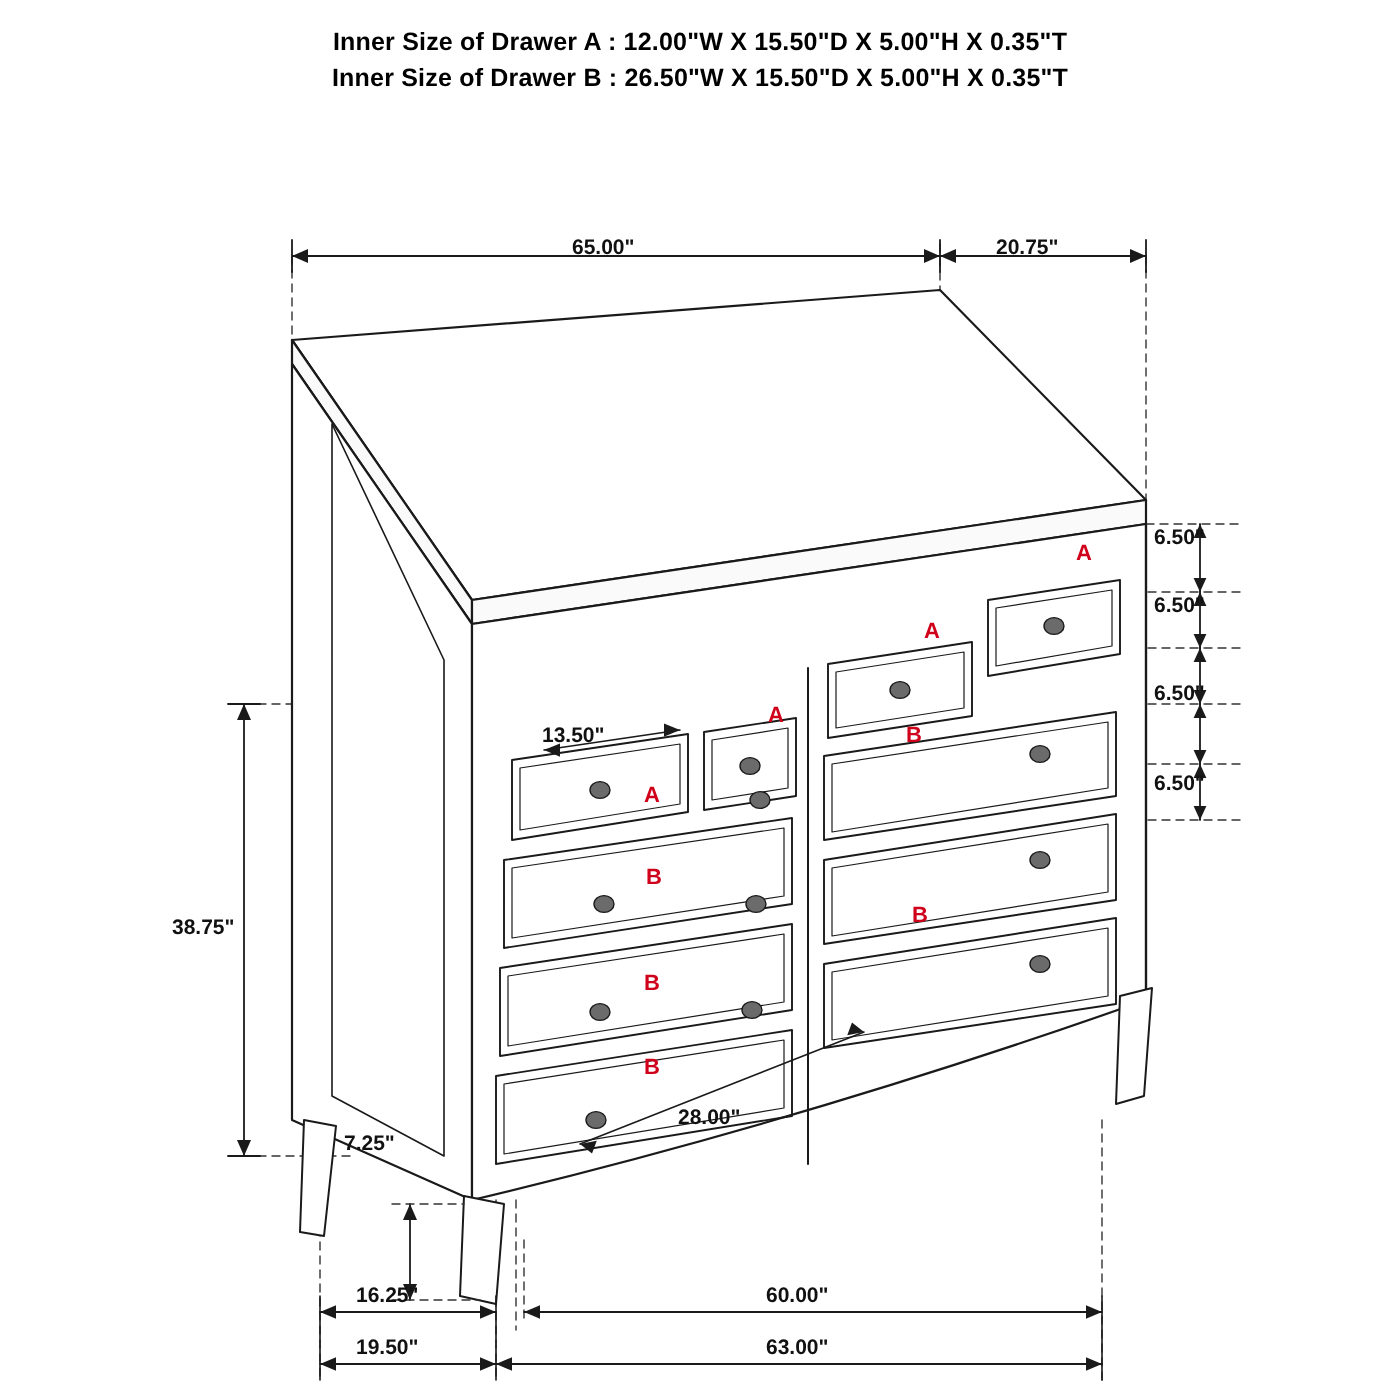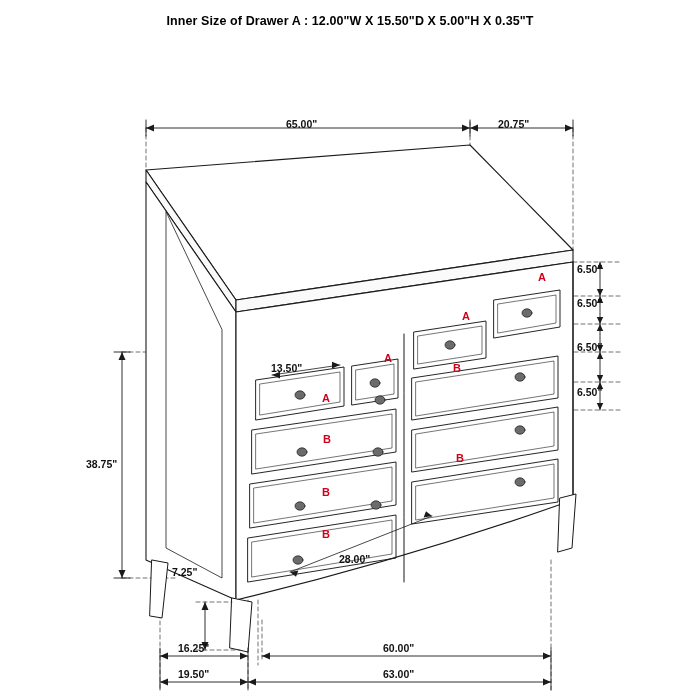--- a/index.html
+++ b/index.html
@@ -46,20 +46,21 @@
     font-weight: bold;
     color: #d0021b;
   }
 </style>
 </head>
 <body>
 
 <div id="stage">
 
   <div class="hdr" id="hdr1">Inner Size of Drawer A : 12.00"W X 15.50"D X 5.00"H X 0.35"T</div>
+  <div class="hdr" id="hdr2">Inner Size of Drawer B : 26.50"W X 15.50"D X 5.00"H X 0.35"T</div>
 
   <svg width="700" height="700" viewBox="0 0 700 700">
     <g fill="none" stroke="#1a1a1a" stroke-width="1.1" stroke-linejoin="round" stroke-linecap="round">
 
       <g stroke-width="0.7" stroke-dasharray="4 3" stroke="#333">
         <line x1="146" y1="128" x2="146" y2="170"></line>
         <line x1="470" y1="122" x2="470" y2="330"></line>
         <line x1="573" y1="128" x2="573" y2="250"></line>
         <line x1="573" y1="262" x2="620" y2="262"></line>
         <line x1="546" y1="296" x2="620" y2="296"></line>

